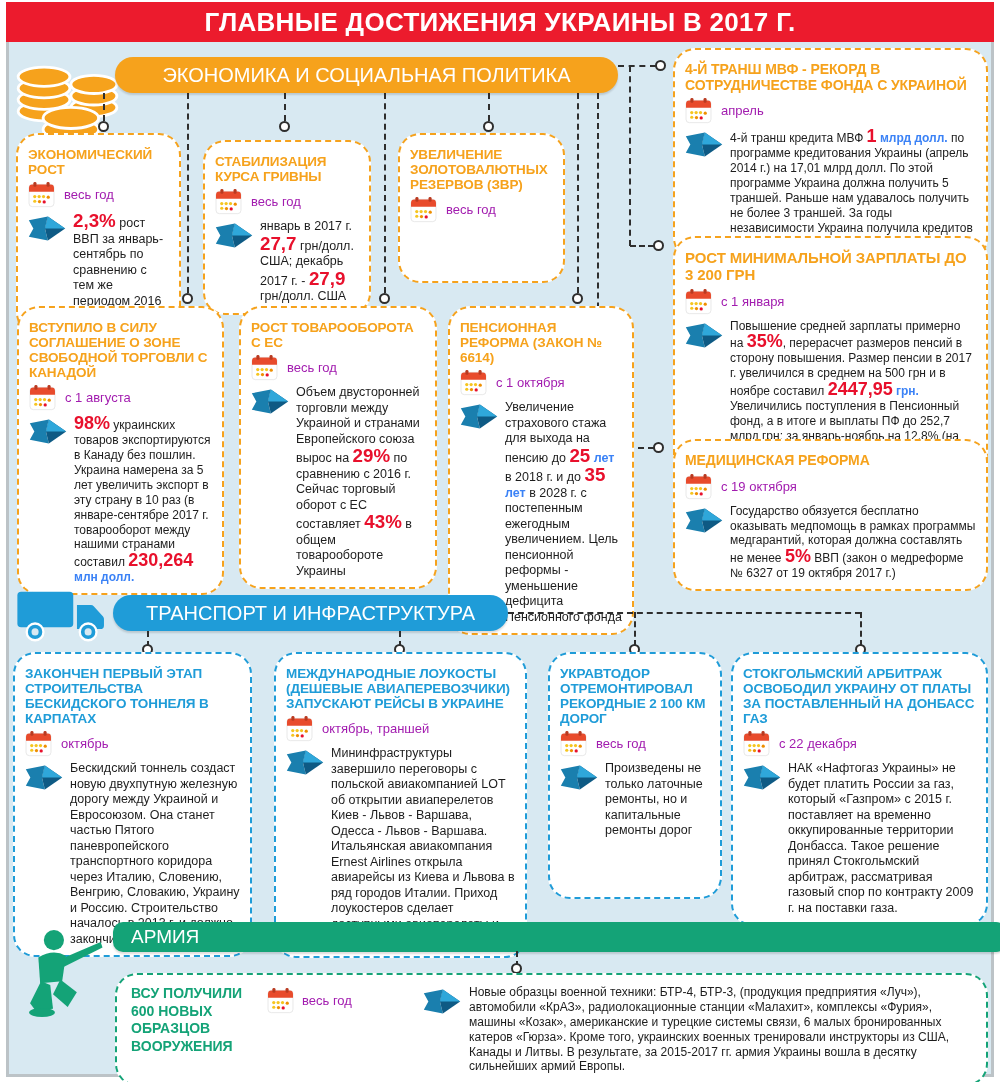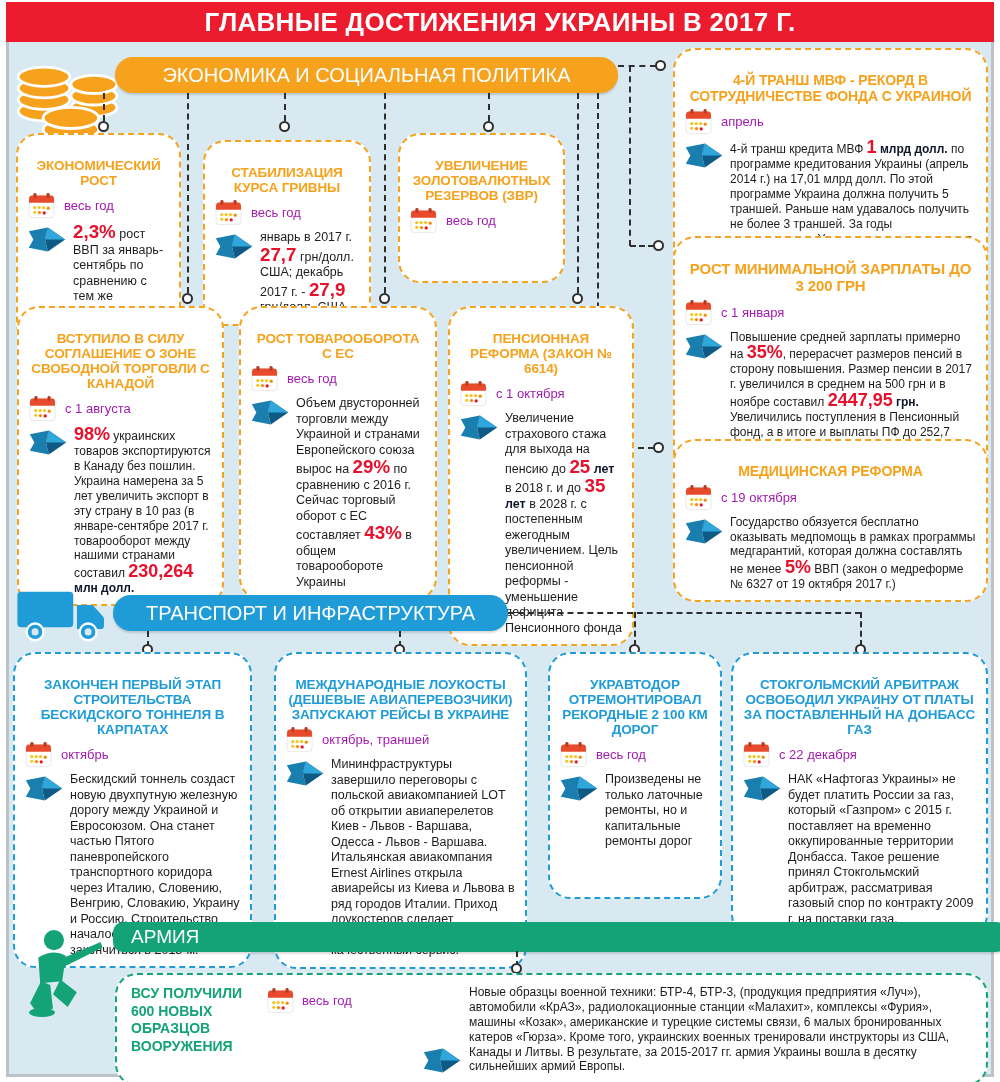--- a/index.html
+++ b/index.html
@@ -18,38 +18,38 @@
           box-shadow:0 2px 2px rgba(0,0,0,.14);}
   .secbar.eco{background:var(--accent_economy,#f6a21c);}
   .secbar.trn{background:var(--accent_transport,#1f9cd8);}
   .secbar.arm{background:var(--accent_army,#14a377);justify-content:flex-start;padding-left:18px;border-radius:10px;font-size:19px;}
   
   .card{position:absolute;background:#fff;border:2.5px dashed;border-radius:22px;
         padding:7px 10px 8px;box-sizing:border-box;}
   .card.eco{border-color:var(--accent_economy,#f6a21c);}
   .card.trn{border-color:var(--accent_transport,#1f9cd8);}
   .card.arm{border-color:var(--accent_army,#14a377);}
-  .card h3{margin:16px 0 4px;text-align:center;font-size:13.5px;line-height:1.12;font-weight:800;letter-spacing:-.1px;}
+  .card h3{margin:5px 0 4px;font-size:13.5px;line-height:1.12;font-weight:800;letter-spacing:-.1px;}
   .card.eco h3{color:var(--accent_economy,#f6a21c);}
   .card.trn h3{color:var(--accent_transport,#1f9cd8);}
   .card.wide h3{font-size:14px;}
   .date-row{display:flex;align-items:center;gap:9px;margin:1px 0 4px;}
   .cal{width:27px;height:27px;flex:0 0 auto;}
   .date{font-size:13px;color:#a21caf;}
   .body-row{display:flex;gap:7px;align-items:flex-start;}
   .arr{width:38px;height:27px;flex:0 0 auto;margin-top:3px;}
   .body{margin:0;font-size:12.5px;line-height:1.24;color:#1d1d1d;}
   .card.wide .body{font-size:12px;}
   .body .n{color:var(--highlight,#e8102c);font-weight:800;font-size:1.5em;line-height:.95;}
-  .body .b{font-weight:800;color:#0f172a;}
+  .body .b{font-weight:800;color:#3b82f6;}
   
   .army-card{display:flex;flex-direction:row;align-items:flex-start;gap:14px;padding:10px 14px;}
   .army-title{width:122px;flex:0 0 auto;color:var(--accent_army,#14a377);font-weight:800;font-size:14px;line-height:1.25;}
   .army-date{display:flex;align-items:center;gap:8px;width:142px;flex:0 0 auto;margin-top:2px;}
-  .army-body{flex:1;display:flex;gap:8px;align-items:flex-end;}
+  .army-body{flex:1;display:flex;gap:8px;align-items:flex-start;}
   .army-body .body{font-size:12px;}
   
   .vln{position:absolute;width:0;border-left:2.5px dashed #2e2e2e;}
   .hln{position:absolute;height:0;border-top:2.5px dashed #2e2e2e;}
   .dot{position:absolute;width:7px;height:7px;border:2.5px solid #2e2e2e;border-radius:50%;background:#fff;}
   .icon-abs{position:absolute;}
 </style>
 </head>
 <body>
 

